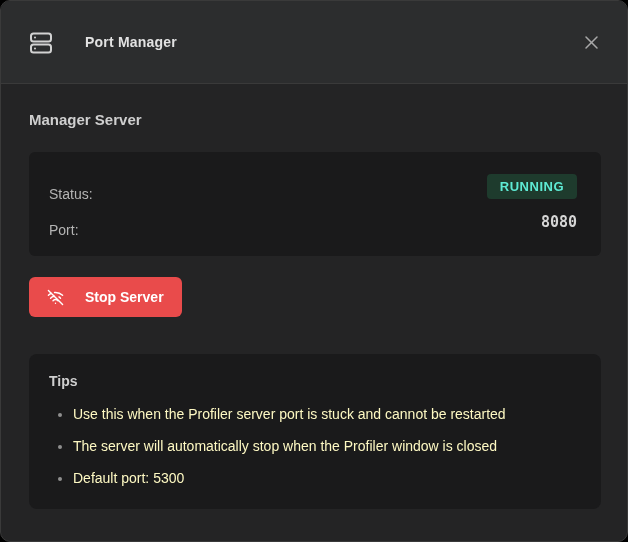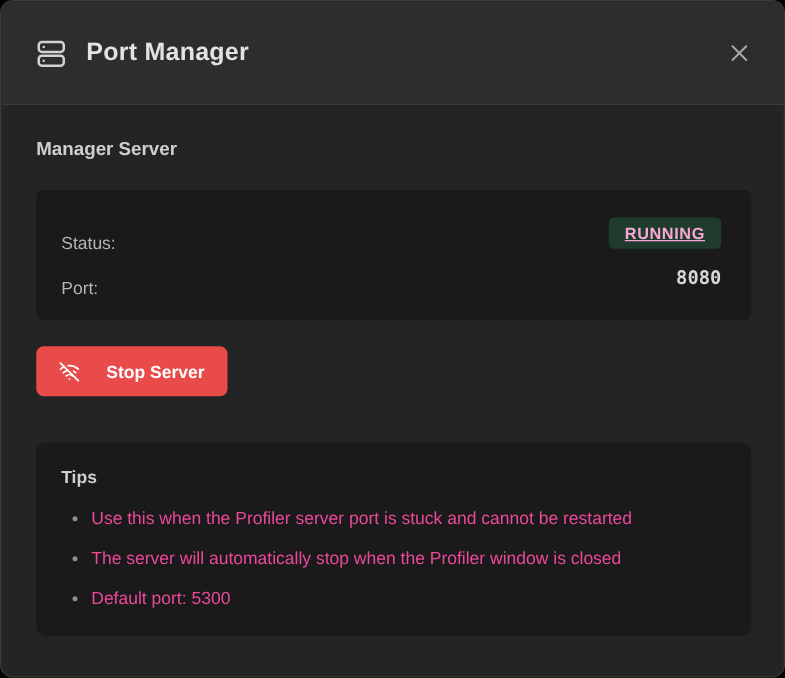--- a/index.html
+++ b/index.html
@@ -35,24 +35,25 @@
   .titlebar .app-icon {
     width: 26px;
     height: 30px;
     display: flex;
     align-items: center;
     justify-content: center;
     margin-right: 15px;
     color: #d2d2d2;
   }
   .titlebar .title {
-    font-size: 20px;
+    font-size: 14px;
     font-weight: 700;
     color: #e2e2e2;
     letter-spacing: 0.2px;
+    margin-left: 16px;
   }
   .close-btn {
     margin-left: auto;
     width: 28px;
     height: 28px;
     display: flex;
     align-items: center;
     justify-content: center;
     background: transparent;
     border: none;
@@ -84,28 +85,27 @@
     justify-content: space-between;
     height: 36px;
   }
   .status-label {
     font-size: 14px;
     color: #b4b4b4;
     margin-top: 16px;
   }
   .badge-running {
     background: #1e3b2d;
-    color: #f9a8d4;
+    color: #5eead4;
     font-size: 13px;
     font-weight: 600;
     letter-spacing: 0.5px;
     padding: 6px 13px;
     border-radius: 4px;
     line-height: 1;
-    text-decoration: underline;
   }
   .port-value {
     font-family: "DejaVu Sans Mono", monospace;
     font-weight: 700;
     font-size: 15px;
     color: #d6d6d6;
   }
   .stop-btn {
     margin-top: 21px;
     height: 40px;
@@ -135,21 +135,21 @@
     color: #cfcfcf;
     margin: 0 0 15px 0;
   }
   .tips-list {
     margin: 0;
     padding: 0 0 0 24px;
     list-style: disc;
   }
   .tips-list li {
     font-size: 14px;
-    color: #ec4899;
+    color: #fef9c3;
     line-height: 21px;
     margin-bottom: 11px;
   }
   .tips-list li:last-child { margin-bottom: 0; }
   .tips-list li::marker { color: #8f8f8f; }
 </style>
 </head>
 <body>
 
 <div class="window">

